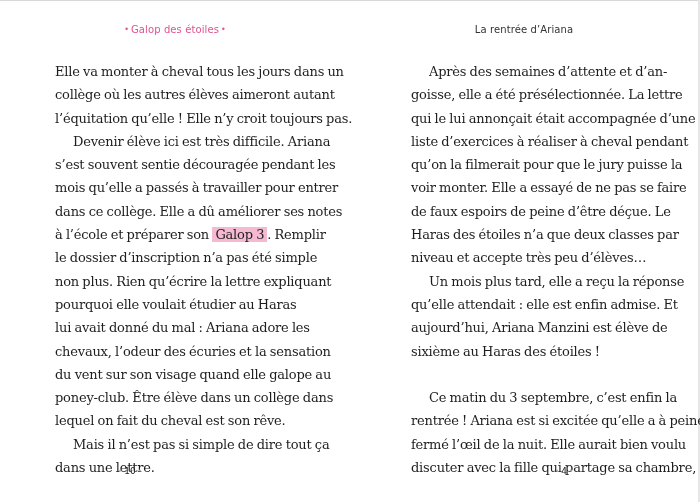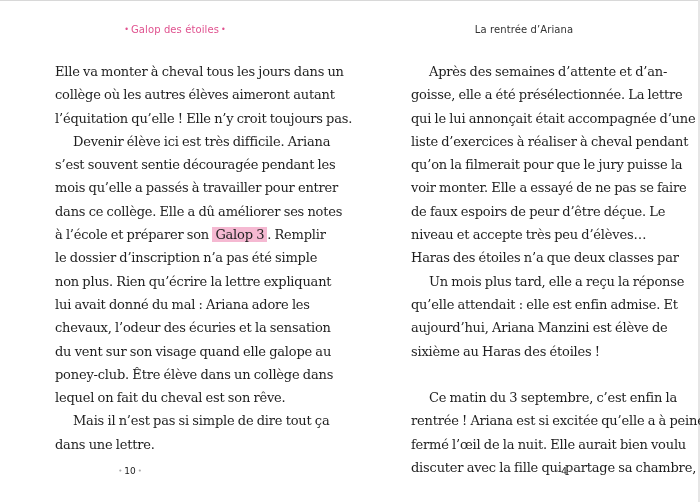--- a/index.html
+++ b/index.html
@@ -116,20 +116,21 @@
     <span class="line">Elle va monter à cheval tous les jours dans un</span>
     <span class="line">collège où les autres élèves aimeront autant</span>
     <span class="line last">l’équitation qu’elle ! Elle n’y croit toujours pas.</span>
     <span class="line indent">Devenir élève ici est très difficile. Ariana</span>
     <span class="line">s’est souvent sentie découragée pendant les</span>
     <span class="line">mois qu’elle a passés à travailler pour entrer</span>
     <span class="line">dans ce collège. Elle a dû améliorer ses notes</span>
     <span class="line"><span>à l’école et préparer son </span><span class="highlight">Galop 3</span><span>. Remplir</span></span>
     <span class="line">le dossier d’inscription n’a pas été simple</span>
     <span class="line">non plus. Rien qu’écrire la lettre expliquant</span>
+    <span class="line">pourquoi elle voulait étudier au Haras</span>
     <span class="line">lui avait donné du mal : Ariana adore les</span>
     <span class="line">chevaux, l’odeur des écuries et la sensation</span>
     <span class="line">du vent sur son visage quand elle galope au</span>
     <span class="line">poney-club. Être élève dans un collège dans</span>
     <span class="line last">lequel on fait du cheval est son rêve.</span>
     <span class="line indent">Mais il n’est pas si simple de dire tout ça</span>
     <span class="line last">dans une lettre.</span>
   </div>
 
   <div class="folio">
@@ -142,23 +143,23 @@
     <span>La rentrée d’Ariana</span>
   </div>
 
   <div class="body-text">
     <span class="line indent">Après des semaines d’attente et d’an-</span>
     <span class="line">goisse, elle a été présélectionnée. La lettre</span>
     <span class="line">qui le lui annonçait était accompagnée d’une</span>
     <span class="line">liste d’exercices à réaliser à cheval pendant</span>
     <span class="line">qu’on la filmerait pour que le jury puisse la</span>
     <span class="line">voir monter. Elle a essayé de ne pas se faire</span>
-    <span class="line">de faux espoirs de peur d’être déçue. Le</span>
+    <span class="line">de faux espoirs de peine d’être déçue. Le</span>
+    <span class="line">Haras des étoiles n’a que deux classes par</span>
     <span class="line last">niveau et accepte très peu d’élèves…</span>
-    <span class="line">Haras des étoiles n’a que deux classes par</span>
     <span class="line indent">Un mois plus tard, elle a reçu la réponse</span>
     <span class="line">qu’elle attendait : elle est enfin admise. Et</span>
     <span class="line">aujourd’hui, Ariana Manzini est élève de</span>
     <span class="line last">sixième au Haras des étoiles !</span>
     <span class="line blank"></span>
     <span class="line indent">Ce matin du 3 septembre, c’est enfin la</span>
     <span class="line">rentrée ! Ariana est si excitée qu’elle a à peine</span>
     <span class="line">fermé l’œil de la nuit. Elle aurait bien voulu</span>
     <span class="line">discuter avec la fille qui partage sa chambre,</span>
   </div>

